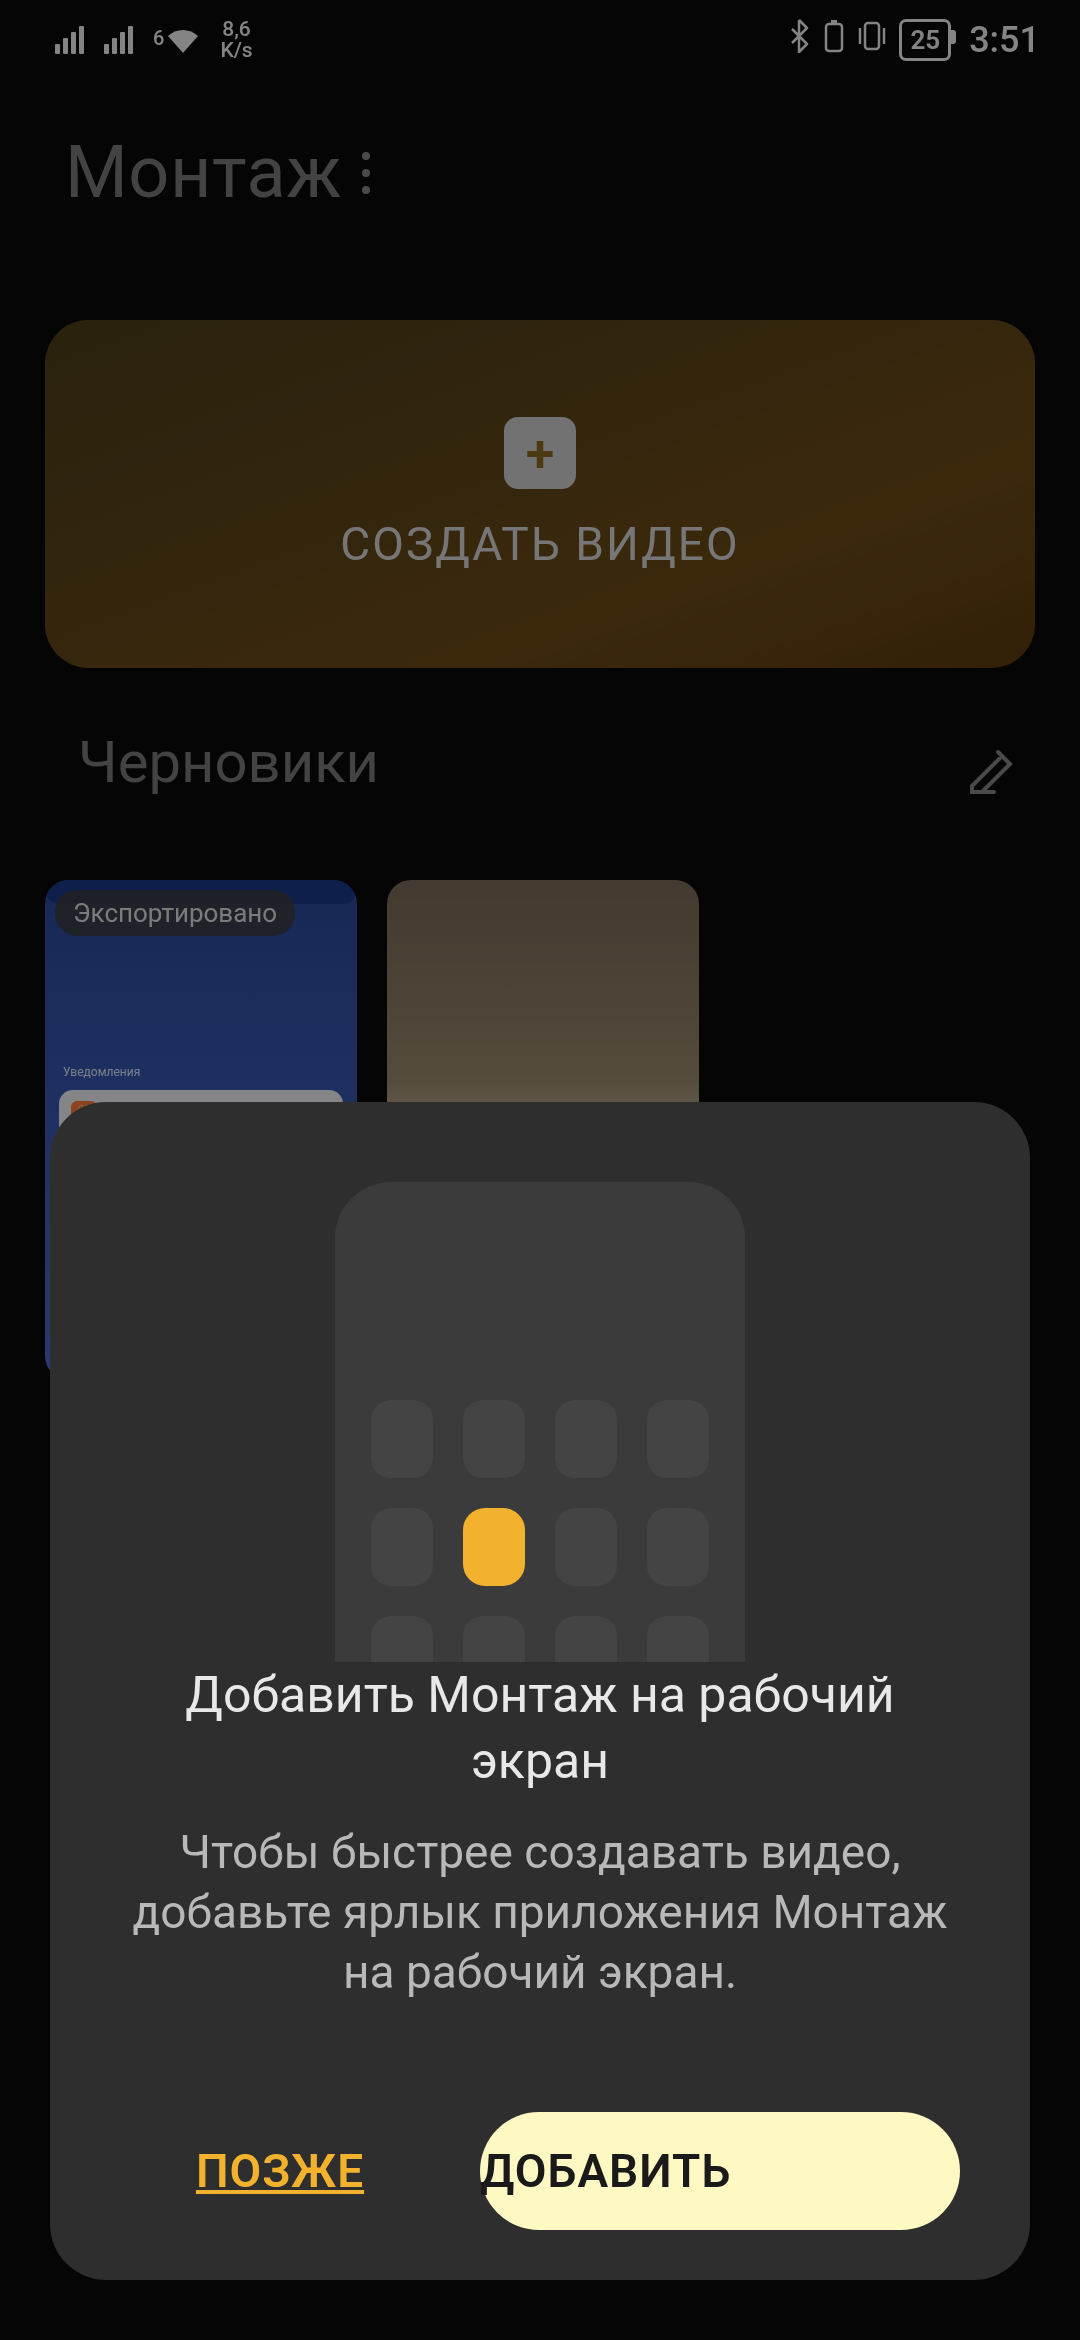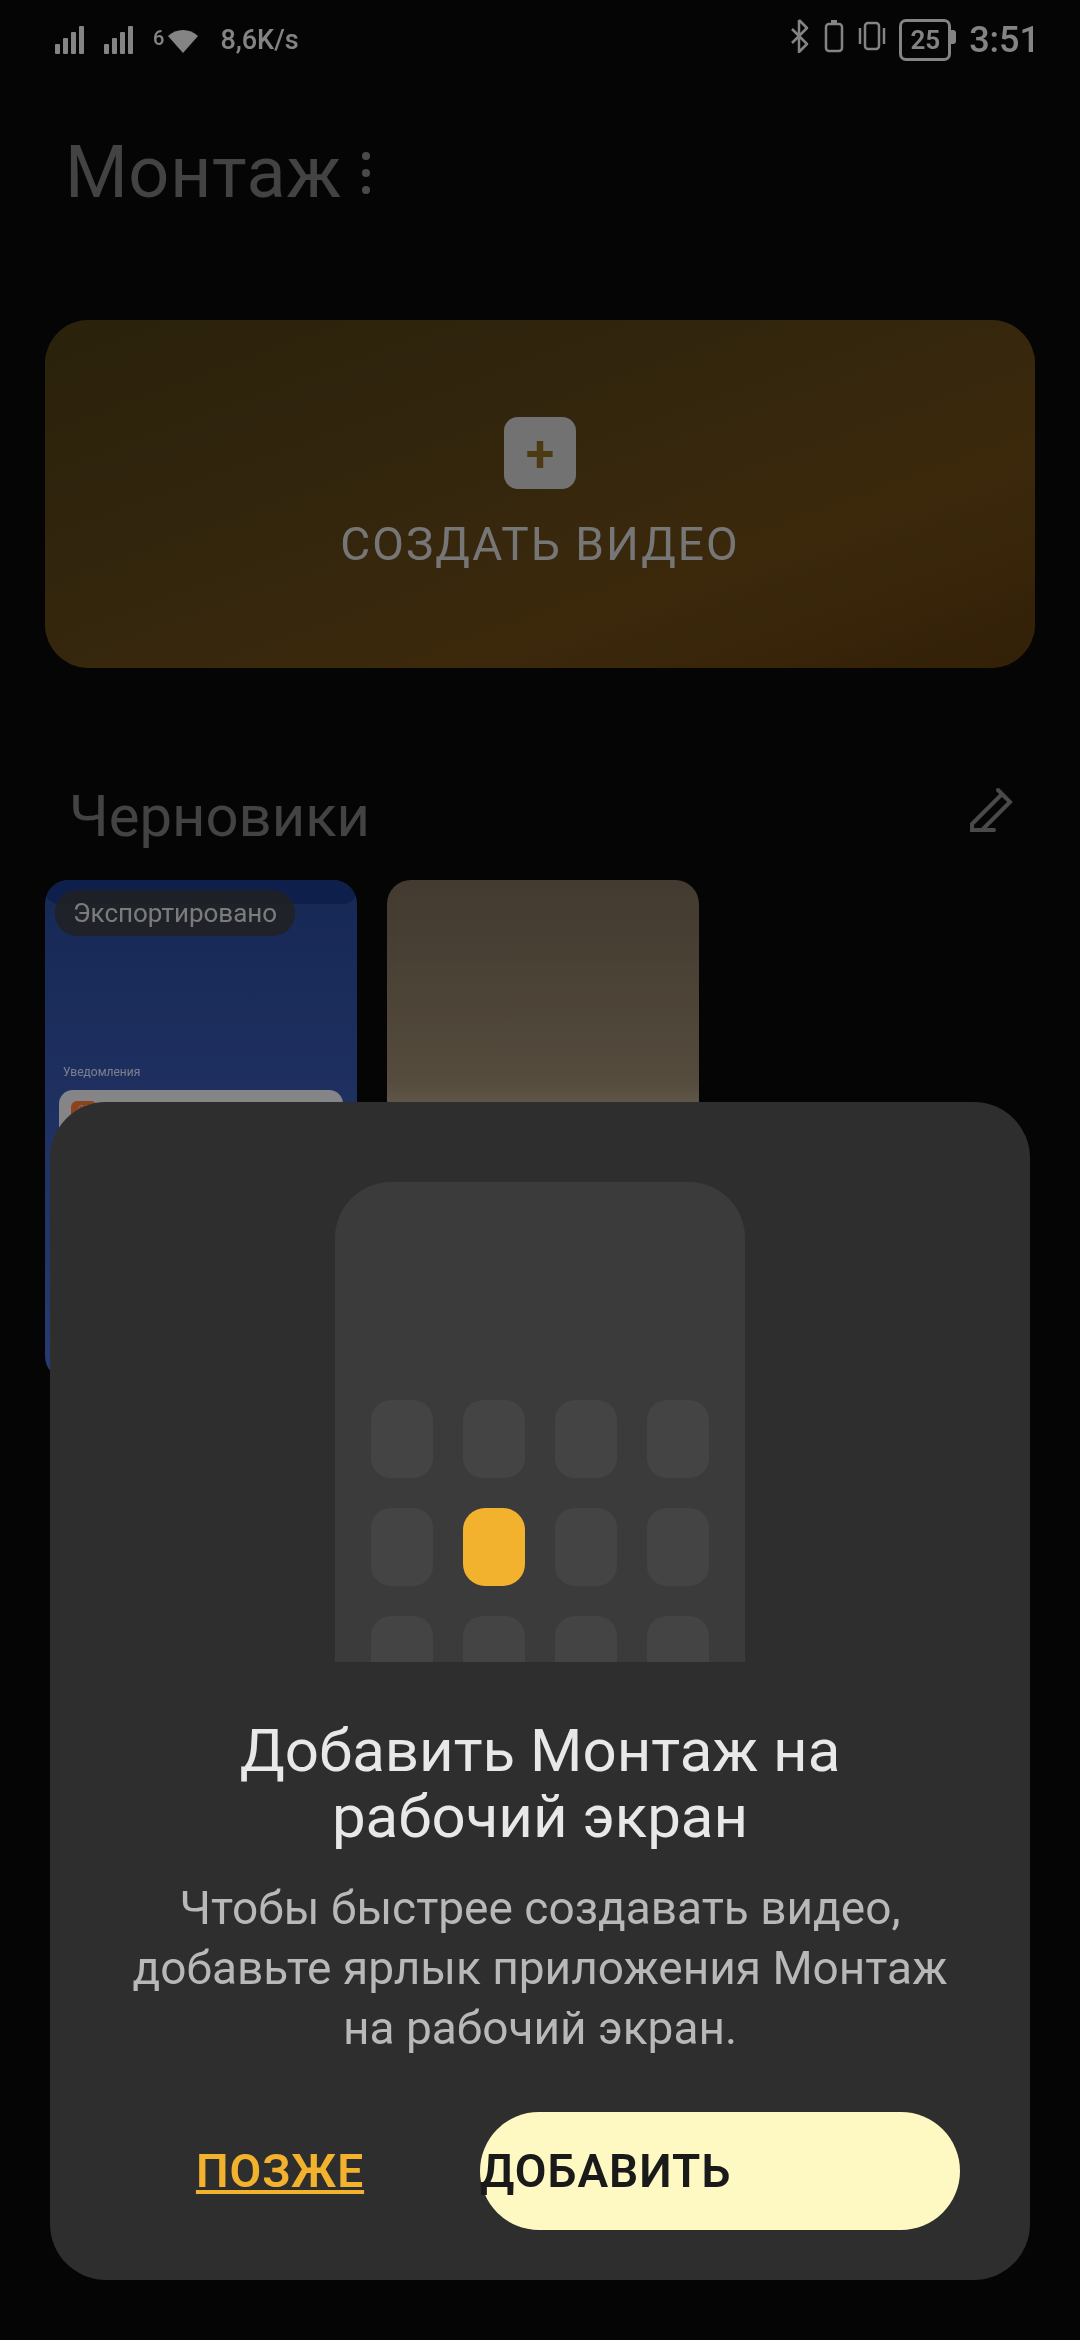--- a/index.html
+++ b/index.html
@@ -8,39 +8,39 @@
 
   
   .statusbar { position: absolute; top: 0; left: 0; right: 0; height: 80px; display: flex; align-items: center; justify-content: space-between; padding: 0 40px 0 55px; font-size: 30px; font-weight: 500; color: #f0f0f0; }
   .sb-left { display: flex; align-items: center; gap: 20px; }
   .sb-right { display: flex; gap: 12px; }
   .sig-bars { display: inline-flex; align-items: flex-end; gap: 3px; }
   .sig-bars span { width: 5px; background: #f0f0f0; border-radius: 1px; }
   .sig-bars .b1 { height: 10px; } .sig-bars .b2 { height: 16px; } .sig-bars .b3 { height: 22px; } .sig-bars .b4 { height: 28px; }
   .wifi { display:inline-flex; align-items:flex-end; }
   .wifi-sup { font-size: 20px; margin-right:2px; align-self:flex-start; }
-  .kbs { display: flex; flex-direction: row; font-size: 27px; line-height: 21px; text-align: center; }
+  .kbs { display: flex; flex-direction: column; font-size: 21px; line-height: 21px; text-align: center; }
   .batt-box { border: 3px solid #f0f0f0; border-radius: 7px; padding: 2px 8px; font-size: 26px; font-weight:600; display:inline-flex; align-items:center; position:relative; }
   .batt-box:after { content:""; position:absolute; right:-8px; top:8px; width:5px; height:14px; background:#f0f0f0; border-radius:0 3px 3px 0; }
   .clock { font-size: 36px; font-weight: 500; margin-left: 6px; }
 
   
   .header { position: absolute; top: 130px; left: 0; right: 0; display: flex; align-items: center; justify-content: flex-start; padding: 0 40px 0 65px; }
   .header h1 { font-size: 72px; font-weight: 400; color: #7a7a7a; letter-spacing: 0.5px; }
   .more-dots { display: flex; flex-direction: column; gap: 9px; padding: 20px; }
   .more-dots span { width: 8px; height: 8px; background: #888; border-radius: 50%; }
 
   
   .create-card { position: absolute; top: 320px; left: 45px; right: 45px; height: 348px; border-radius: 44px; overflow: hidden; background: linear-gradient(160deg, #8e7328 0%, #a97e2e 40%, #c98a2a 70%, #a76a1a 100%); display: flex; flex-direction: column; align-items: center; justify-content: center; gap: 28px; }
   .create-card::before { content:""; position:absolute; inset:0; background: rgba(0,0,0,0.45); pointer-events:none; }
   .plus-box { position:relative; width: 72px; height: 72px; background: #cfcfcf; border-radius: 14px; display:flex; align-items:center; justify-content:center; font-size: 52px; font-weight:600; color:#8a6a22; }
   .create-label { position:relative; font-size: 46px; letter-spacing: 2px; color: #d8d8d8; }
 
   
-  .drafts-head { position:absolute; top: 728px; left:4px; right:0; display:flex; align-items:flex-end; justify-content:space-between; padding: 0 50px 0 65px; margin-top: 38px; }
+  .drafts-head { position:absolute; top: 728px; left:13px; right:0; display:flex; align-items:flex-start; justify-content:space-between; padding: 0 50px 0 65px; }
   .drafts-head h2 { font-size: 58px; font-weight: 400; color: #7a7a7a; }
   .edit-icon { padding: 14px; }
 
   .drafts-row { position:absolute; top: 880px; left: 45px; right:0; display:flex; gap: 30px; }
   .draft { width: 312px; height: 500px; border-radius: 24px; overflow:hidden; position:relative; }
   .d1 { background: linear-gradient(#2a4a9a, #4a6acc); }
   .d1-top { position:absolute; top:0; left:0; right:0; height:24px; background:#1a3a8a; border-radius: 0 0 14px 14px; }
   .d1-badge { position:absolute; top:10px; left:10px; background: rgba(60,60,60,0.85); color:#e0e0e0; font-size:26px; padding: 8px 18px; border-radius: 22px; }
   .d1-card { position:absolute; top:62px; left:14px; right:14px; height:110px; background:#ededf3; border-radius:14px; padding:8px 12px; font-size:18px; color:#555; }
   .d1-card .mtitle { font-weight:600; font-size:20px; color:#333; }
@@ -57,21 +57,21 @@
   
   .dim { position:absolute; inset:0; background: rgba(0,0,0,0.45); }
 
   
   .sheet { position:absolute; left: 50px; right: 50px; bottom: 60px; top: 1102px; background: #2e2e2e; border-radius: 56px; display:flex; flex-direction:column; align-items:center; padding: 80px 50px 50px; }
   .phone-ill { width: 410px; height: 480px; background:#3b3b3b; border-radius: 56px 56px 0 0; padding: 56px 36px 0; display:flex; flex-direction:column; justify-content:flex-end; gap:30px; overflow:hidden; }
   .ill-row { display:flex; gap: 30px; justify-content:center; }
   .ill-cell { width: 78px; height: 78px; border-radius: 20px; background:#444; }
   .ill-cell.hi { background:#f3b22e; border-radius: 22px; }
   .ill-row.cut .ill-cell { height: 46px; border-radius: 20px 20px 0 0; }
-  .dlg-title { margin-top: 56px; font-size: 60px; color:#e8e8e8; text-align:center; line-height: 66px; max-width: 820px; }
+  .dlg-title { font-size: 50px; color:#e8e8e8; text-align:center; line-height: 66px; max-width: 820px; }
   .dlg-body  { margin-top: 28px; font-size: 46px; color:#b8b8b8; text-align:center; line-height: 60px; max-width: 840px; }
   .dlg-actions { margin-top: auto; width:100%; display:flex; align-items:center; gap: 40px; padding: 0 20px; }
   .btn-later { flex: 0 0 auto; width: 320px; text-align:center; color:#f3b22e; font-size: 46px; font-weight:600; letter-spacing:1px; padding: 30px 0; text-decoration: underline; }
   .btn-add   { flex: 1; background:#fef9c3; color:#1a1a1a; font-size:46px; font-weight:600; letter-spacing:1px; text-align:left; padding: 32px 0; border-radius: 60px; }
 </style>
 </head>
 <body>
 
 <div class="screen">
 

